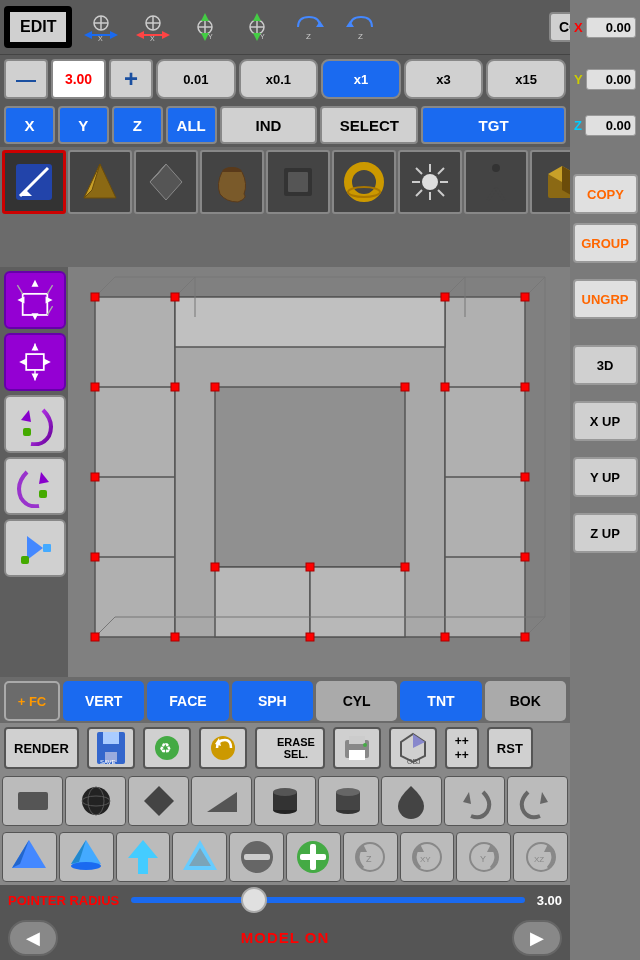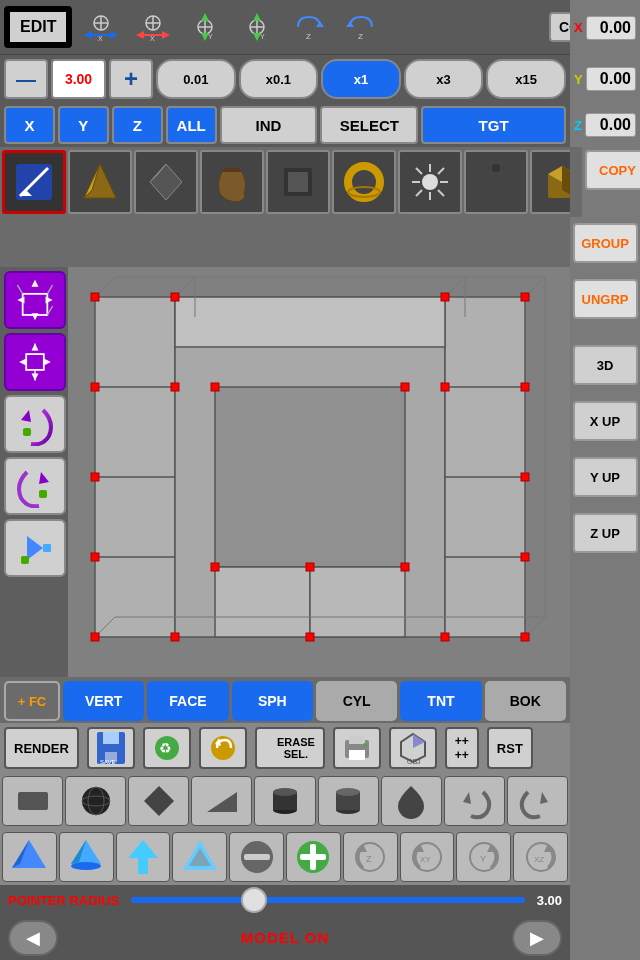--- a/index.html
+++ b/index.html
@@ -69,21 +69,21 @@
       justify-content: center;
       cursor: pointer;
       margin: 0 2px;
     }
     .xyz-display {
       width: 65px;
       background: #e0e0e0;
       border: 1px solid #999;
       border-radius: 3px;
       padding: 2px 4px;
-      font-size: 16px;
+      font-size: 13px;
       font-weight: bold;
       text-align: right;
     }
     .right-btn {
       width: 65px;
       height: 40px;
       background: #d0d0d0;
       border: 2px solid #999;
       border-radius: 4px;
       font-weight: bold;
@@ -128,21 +128,21 @@
       align-items: center;
       justify-content: center;
       font-size: 14px;
       font-weight: bold;
       color: red;
     }
     .mult-btn {
       height: 40px;
       min-width: 44px;
       border: 2px solid #888;
-      border-radius: 16px;
+      border-radius: 8px;
       font-size: 13px;
       font-weight: bold;
       cursor: pointer;
       display: flex;
       align-items: center;
       justify-content: center;
       background: #d0d0d0;
       flex: 1;
     }
     .mult-btn.active { background: #1a6af0; color: #fff; }
@@ -650,21 +650,21 @@
 
   <div class="obj-thumb">
     <svg width="44" height="44" viewBox="0 0 44 44">
       <rect x="8" y="14" width="28" height="24" fill="#8B6914" rx="2"></rect>
       <polygon points="8,14 22,6 36,14 22,22" fill="#c8a028"></polygon>
       <polygon points="36,14 36,38 22,30 22,6" fill="#6b4c0a"></polygon>
     </svg>
   </div>
 </div>
 
-<div style="position:absolute;right:0;top:147px;width:58px;height:70px;background:#7a7a7a;display:flex;flex-direction:column;justify-content:flex-start;padding:3px;">
+<div style="position:absolute;right:0;top:147px;width:70px;height:70px;background:#7a7a7a;display:flex;flex-direction:column;justify-content:flex-end;padding:3px;">
   <button class="right-btn orange">COPY</button>
 </div>
 
 <div class="main-viewport">
   <svg width="490" height="400" viewBox="0 0 490 400" style="position:absolute;left:65px;top:0;">
 
     <rect x="0" y="0" width="490" height="400" fill="#808080"></rect>
 
     <g stroke="#555" stroke-width="1.5" fill="none">
 

